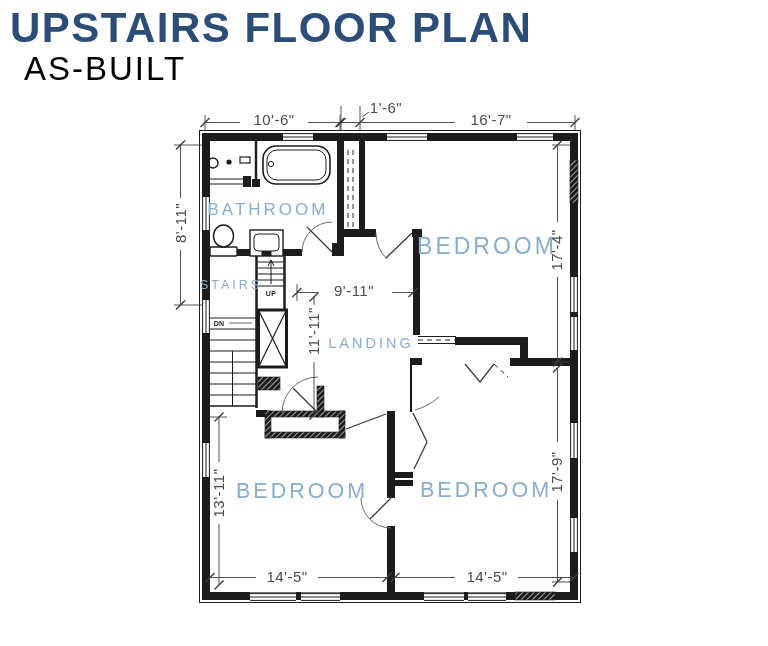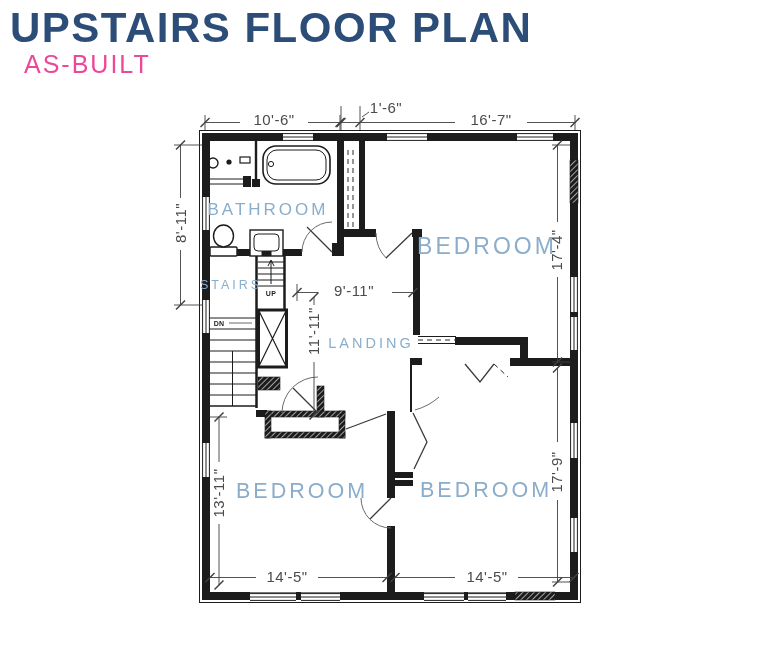--- a/index.html
+++ b/index.html
@@ -2,21 +2,21 @@
 <html><head>
 <meta charset="utf-8">
 <style>
   html,body{margin:0;padding:0;background:#ffffff;}
   body{width:768px;height:646px;position:relative;overflow:hidden;
        font-family:"Liberation Sans", sans-serif;}
   .title-block{position:absolute;left:0;top:0;width:768px;}
   .title-main{margin:6px 0 0 10px;font-family:"Liberation Sans",sans-serif;
       font-weight:900;font-size:42px;line-height:1.05;color:#2b4d78;letter-spacing:1.5px;}
   .title-sub{margin:2px 12px 0 24px;font-family:"Liberation Sans",sans-serif;
-      font-weight:500;font-size:25px;line-height:1.0;color:#ec4899;letter-spacing:2px;}
+      font-weight:500;font-size:33px;line-height:1.0;color:#000000;letter-spacing:2px;}
   svg{position:absolute;left:0;top:0;}
   svg text{font-family:"Liberation Sans",sans-serif;}
   .wall{fill:#1c1c1c;}
   .hwall{fill:url(#hatch);stroke:#1c1c1c;stroke-width:0.6;}
   .thin{stroke:#1c1c1c;stroke-width:1;fill:none;}
   .door{stroke:#3a3a3a;stroke-width:1.3;fill:none;}
   .arc{stroke:#6b6b6b;stroke-width:1;fill:none;}
   .dim{stroke:#3f3f3f;stroke-width:0.9;fill:none;}
   .tick{stroke:#3f3f3f;stroke-width:1.4;}
   .dimtxt{fill:#4b4b4b;font-size:15px;letter-spacing:0.5px;}

